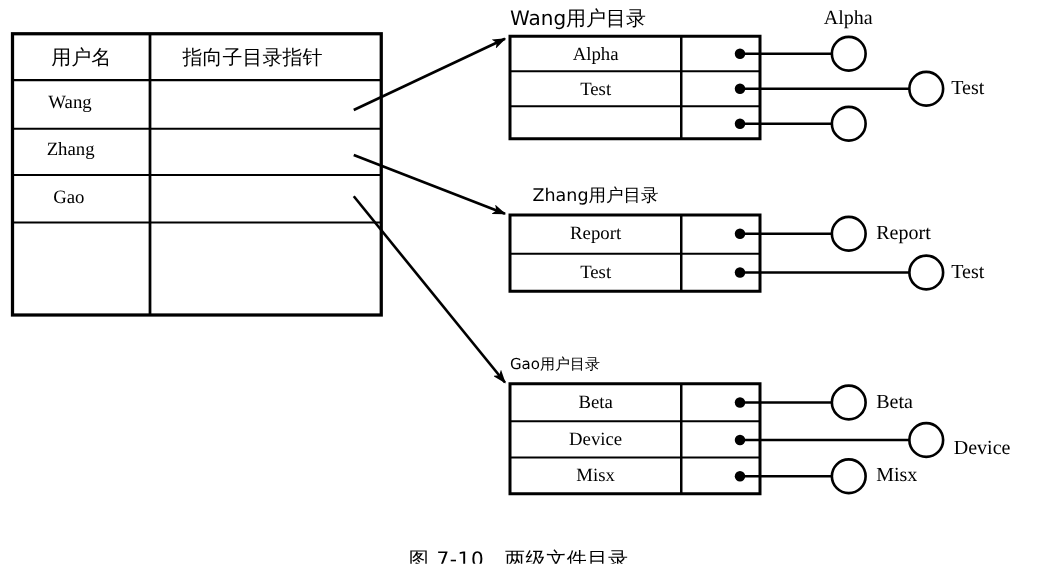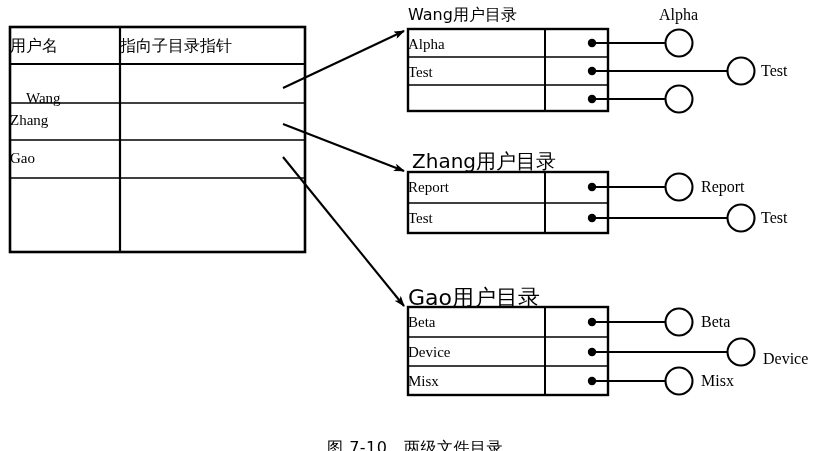--- a/index.html
+++ b/index.html
@@ -23,21 +23,21 @@
   }
   svg.layer {
     position: absolute;
     left: 0; top: 0;
     width: 830px;
     height: 451px;
     pointer-events: none;
   }
   .cell-text {
     position: absolute;
-    text-align: left;
+    text-align: center;
     white-space: nowrap;
     font-size: 15px;
     font-family: "Liberation Serif", "DejaVu Serif", serif;
   }
   .cjk {
     font-family: "DejaVu Sans", "Liberation Sans", sans-serif;
   }
   .dir-title {
     position: absolute;
     font-size: 15px;
@@ -130,47 +130,47 @@
       <line x1="592" y1="381" x2="666" y2="381" stroke="#000" stroke-width="1.9"></line>
       <circle cx="679" cy="322" r="13.5" fill="#fff" stroke="#000" stroke-width="2.1"></circle>
       <circle cx="741" cy="352" r="13.5" fill="#fff" stroke="#000" stroke-width="2.1"></circle>
       <circle cx="679" cy="381" r="13.5" fill="#fff" stroke="#000" stroke-width="2.1"></circle>
     </g>
   </svg>
 
   <div class="cell-text cjk" style="left:10px; top:36px; width:110px; font-size:16px;">用户名</div>
   <div class="cell-text cjk" style="left:120px; top:36px; width:164px; font-size:16px;">指向子目录指针</div>
 
-  <div class="cell-text" style="left:10px; top:90px; width:92px;padding-left:16px;">Wang</div>
+  <div class="cell-text" style="left:10px; top:74px; width:92px;">Wang</div>
   <div class="cell-text" style="left:10px; top:112px; width:93px;">Zhang</div>
   <div class="cell-text" style="left:10px; top:150px; width:90px;">Gao</div>
   <div class="cell-text" style="left:10px; top:205px; width:110px;"></div>
 
   <div class="cell-text" style="left:120px; top:75px; width:185px;"></div>
   <div class="cell-text" style="left:120px; top:112px; width:185px;"></div>
   <div class="cell-text" style="left:120px; top:150px; width:185px;"></div>
   <div class="cell-text" style="left:120px; top:205px; width:185px;"></div>
 
   <div class="dir-title cjk" style="left:408px; top:5px; width:200px; font-size:16px;">Wang用户目录</div>
   <div class="cell-text" style="left:408px; top:36px; width:137px;">Alpha</div>
   <div class="cell-text" style="left:408px; top:64px; width:137px;">Test</div>
   <div class="cell-text" style="left:408px; top:92px; width:137px;"></div>
 
   <div class="node-label" style="left:659px; top:6px; font-size:16px;">Alpha</div>
   <div class="node-label" style="left:761px; top:62px; font-size:16px;">Test</div>
   <div class="node-label" style="left:700px; top:90px; font-size:16px;"></div>
 
-  <div class="dir-title cjk" style="left:412px; top:148px; width:200px; font-size:20px;">Zhang用户目录</div>
+  <div class="dir-title cjk" style="left:426px; top:148px; width:200px; font-size:14px;">Zhang用户目录</div>
   <div class="cell-text" style="left:408px; top:179px; width:137px;">Report</div>
   <div class="cell-text" style="left:408px; top:210px; width:137px;">Test</div>
 
   <div class="node-label" style="left:701px; top:178px; font-size:16px;">Report</div>
   <div class="node-label" style="left:761px; top:209px; font-size:16px;">Test</div>
 
-  <div class="dir-title cjk" style="left:408px; top:283px; width:200px; font-size:22px;">Gao用户目录</div>
+  <div class="dir-title cjk" style="left:408px; top:283px; width:200px; font-size:12px;">Gao用户目录</div>
   <div class="cell-text" style="left:408px; top:314px; width:137px;">Beta</div>
   <div class="cell-text" style="left:408px; top:344px; width:137px;">Device</div>
   <div class="cell-text" style="left:408px; top:373px; width:137px;">Misx</div>
 
   <div class="node-label" style="left:701px; top:313px; font-size:16px;">Beta</div>
   <div class="node-label" style="left:763px; top:350px; font-size:16px;">Device</div>
   <div class="node-label" style="left:701px; top:372px; font-size:16px;">Misx</div>
 
   <div class="caption cjk" style="top:418px;">图 7-10　两级文件目录</div>
 

